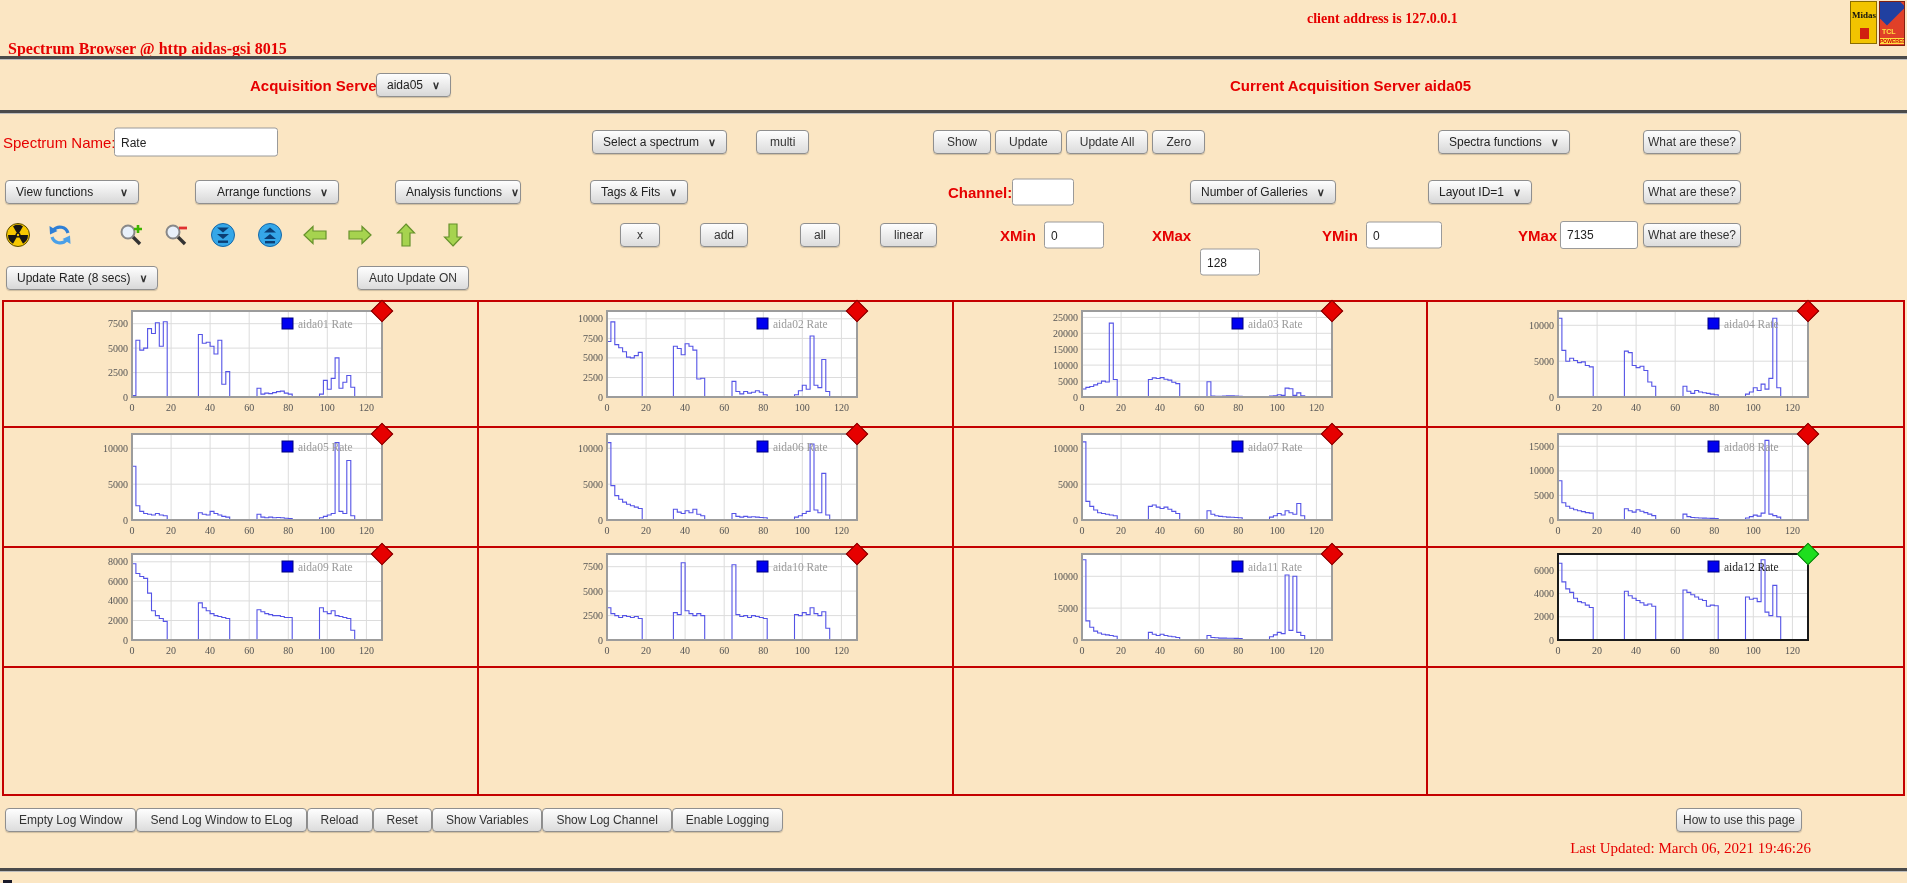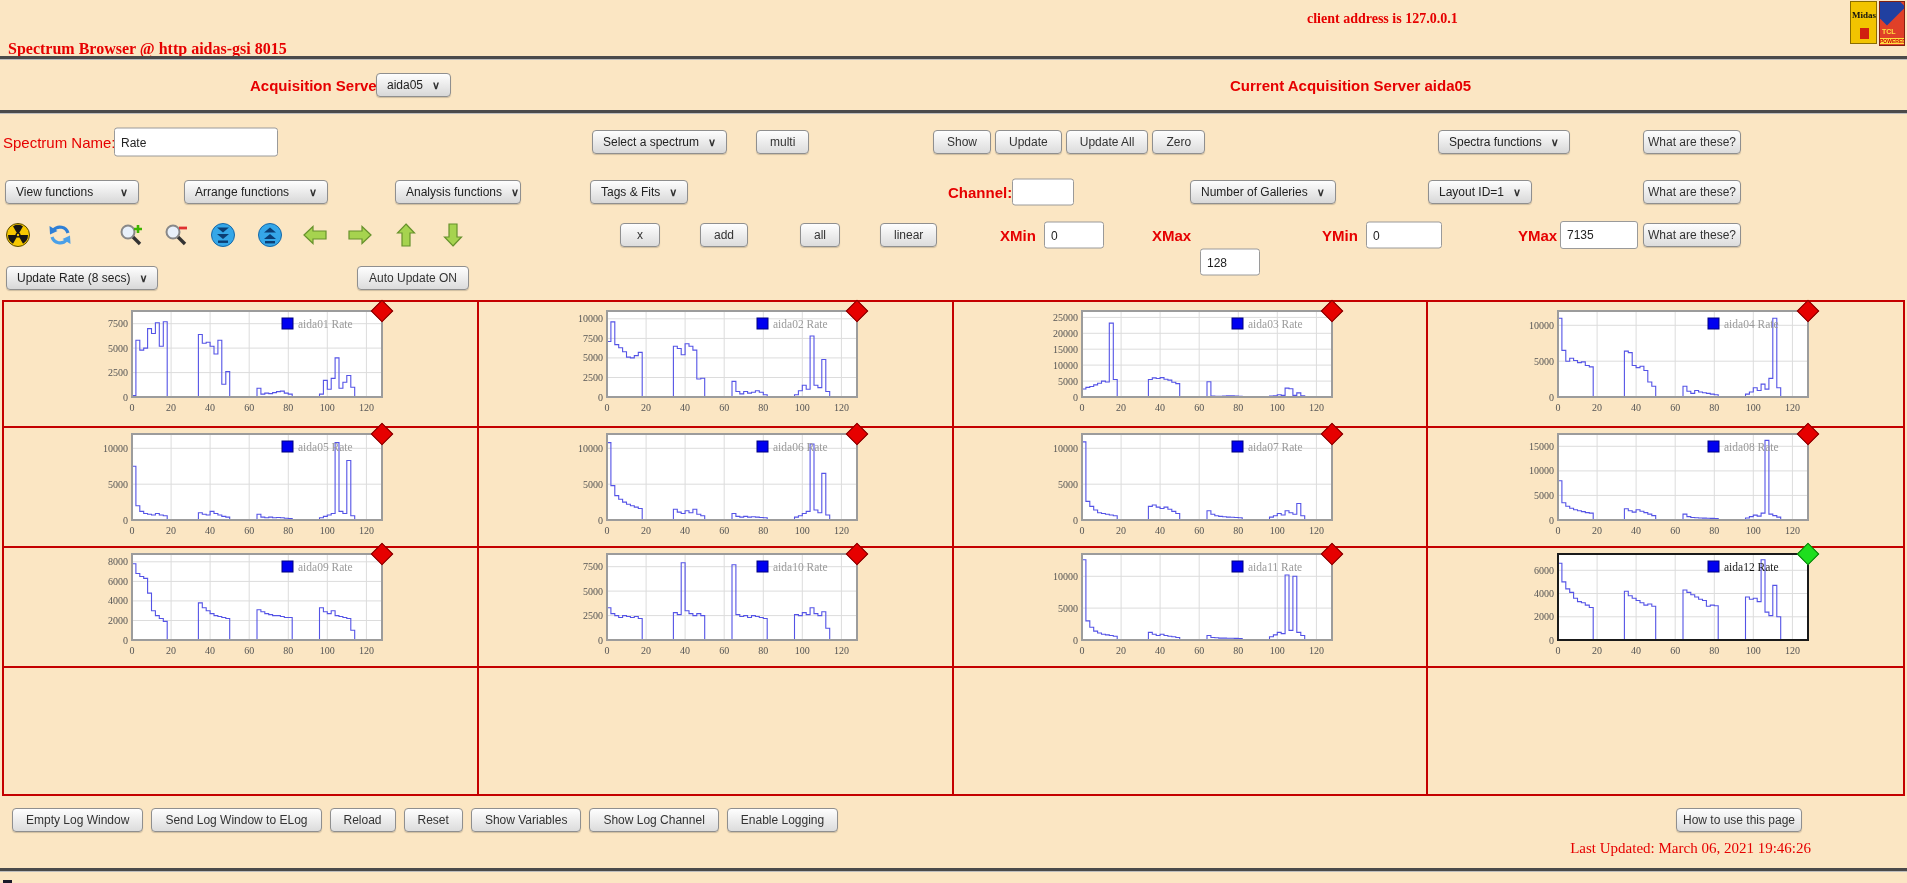--- a/index.html
+++ b/index.html
@@ -100,21 +100,21 @@
       <span class="chev">∨</span>
     </span>
     <button class="btn" style="left:1643px;width:98px">What are these?</button>
   </div>
 
   <div class="row" style="top:176px;height:32px">
     <span class="sel" style="left:5px;width:112px;justify-content:space-between">
       <span>View functions</span>
       <span class="chev">∨</span>
     </span>
-    <span class="sel" style="left:184px;width:122px;justify-content:space-between">
+    <span class="sel" style="left:195px;width:122px;justify-content:flex-end">
       <span>Arrange functions</span>
       <span class="chev">∨</span>
     </span>
     <span class="sel" style="left:395px;width:104px;justify-content:space-between">
       <span>Analysis functions</span>
       <span class="chev">∨</span>
     </span>
     <span class="sel" style="left:590px">
       <span>Tags &amp; Fits</span>
       <span class="chev">∨</span>
@@ -571,21 +571,21 @@
             <text x="38" y="25.8" text-anchor="end" class="tick">6000</text>
           </svg><div class="diamond green"></div></div>
       </div>
       <div class="cell"></div>
       <div class="cell"></div>
       <div class="cell"></div>
       <div class="cell"></div>
     </div>
 
   <div class="row" style="top:806px;height:28px">
-    <div style="left:12px;display:flex;gap:8px;position:absolute">
+    <div style="left:5px;display:flex;position:absolute">
       <button class="btn">Empty Log Window</button>
       <button class="btn">Send Log Window to ELog</button>
       <button class="btn">Reload</button>
       <button class="btn">Reset</button>
       <button class="btn">Show Variables</button>
       <button class="btn">Show Log Channel</button>
       <button class="btn">Enable Logging</button>
     </div>
     <button class="btn" style="left:1676px;width:126px">How to use this page</button>
   </div>

